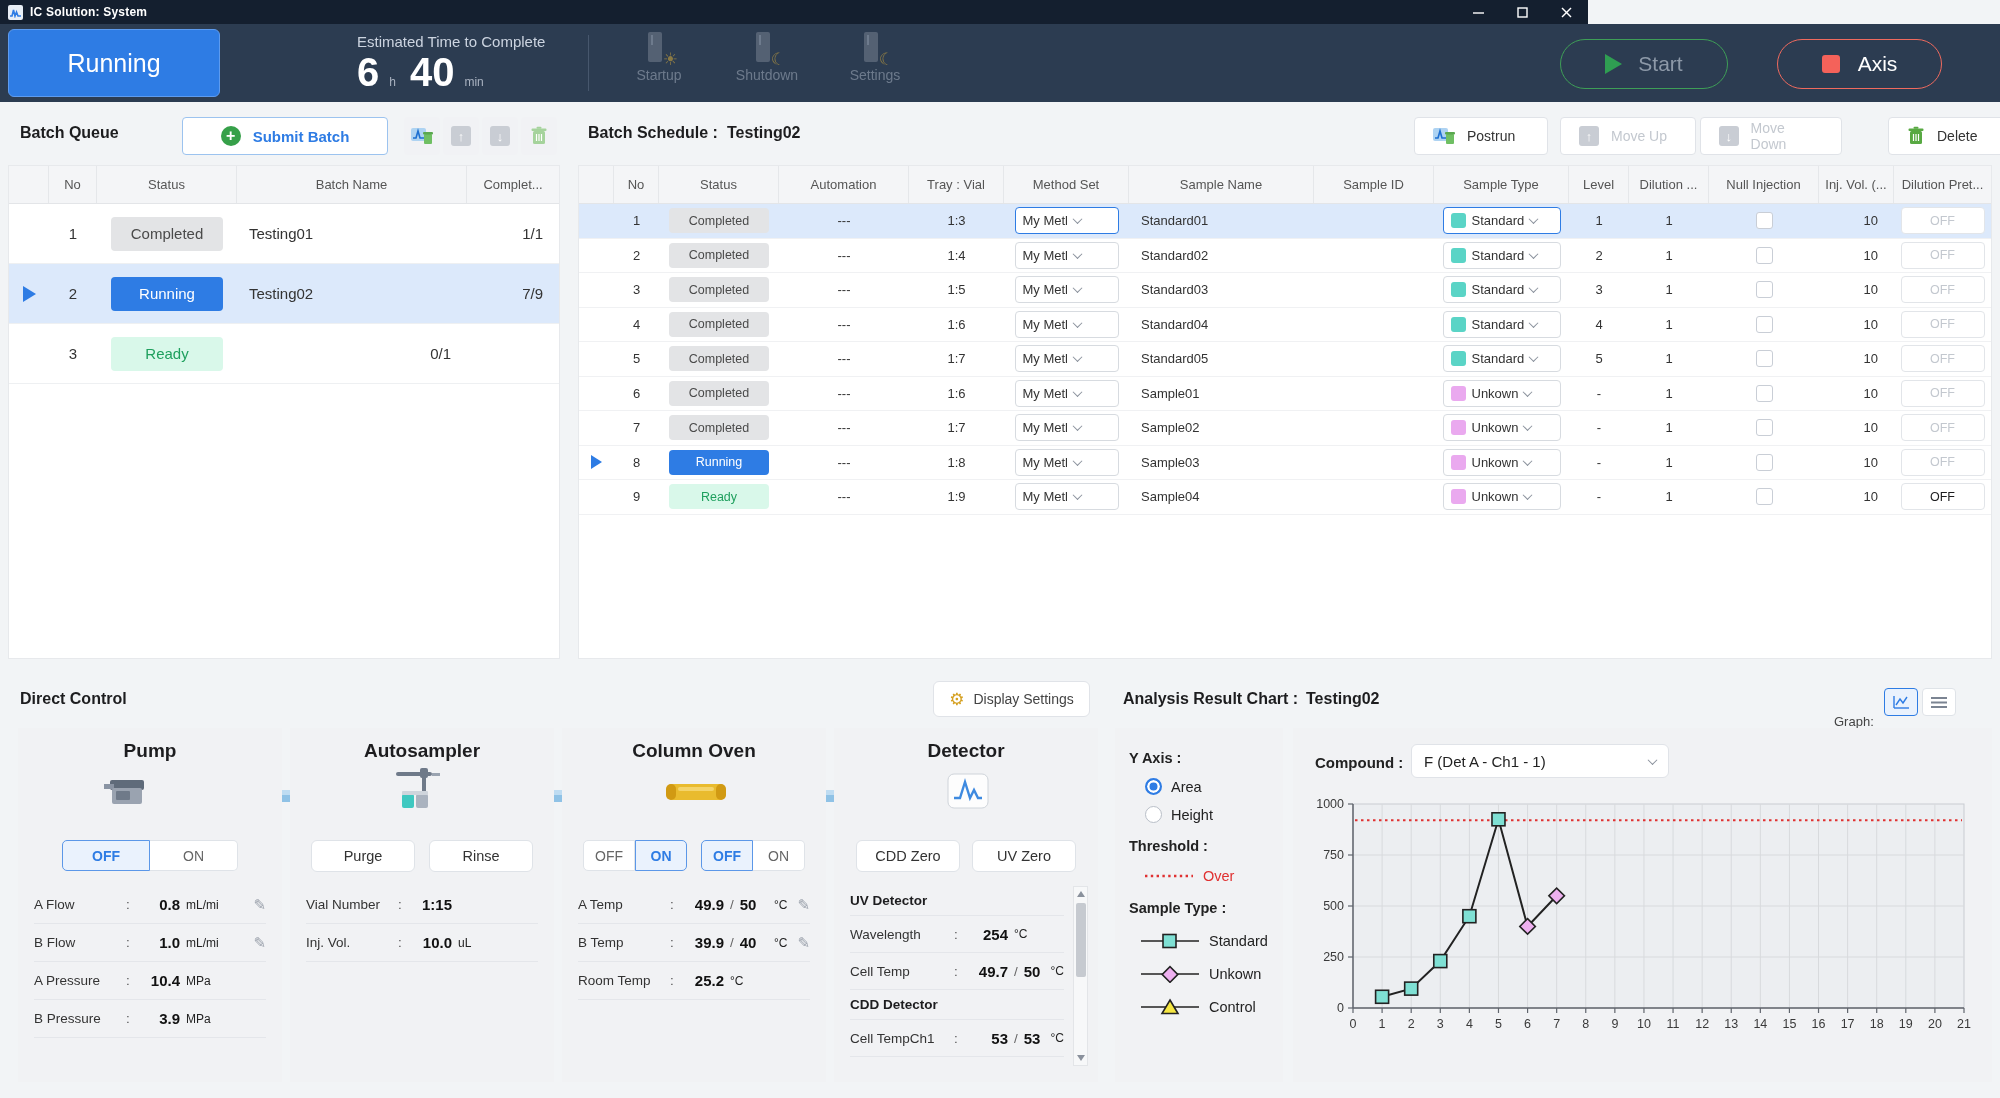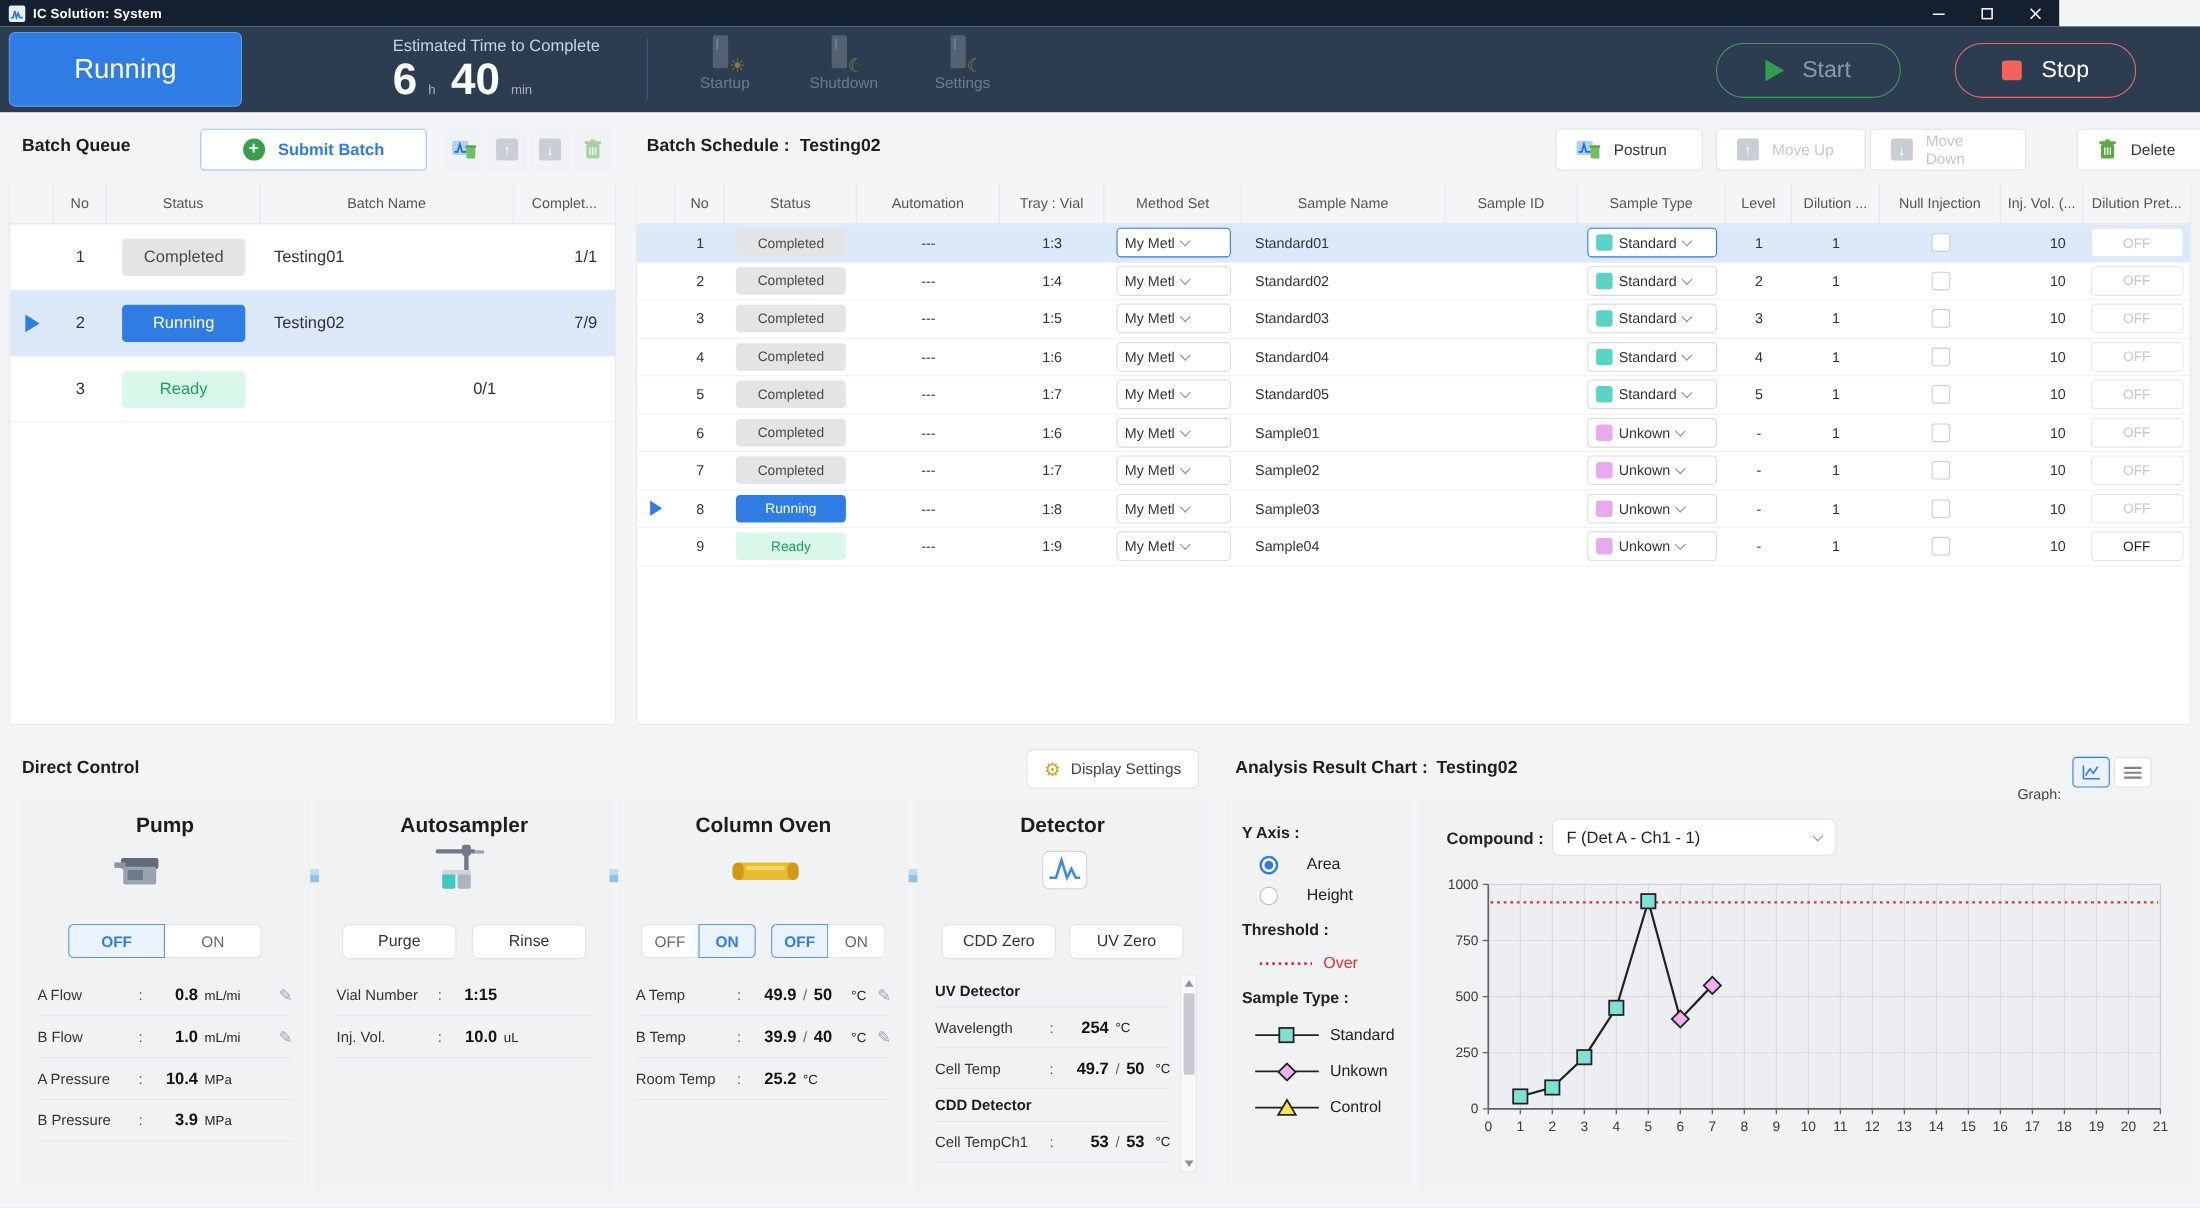--- a/index.html
+++ b/index.html
@@ -1,21 +1,21 @@
 <!DOCTYPE html>
 <html><head>
 <meta charset="utf-8">
 <style>
   html,body{margin:0;padding:0;background:#dfe2e6;font-family:"Liberation Sans",sans-serif;}
   #app{position:relative;width:2000px;height:1098px;background:#f2f4f6;overflow:hidden;}
   [data-interactable]{box-sizing:border-box;}
   .abs{position:absolute;}
 
   
-  .titlebar{position:absolute;left:0;top:0;width:1872px;height:24px;background:#141f2f;display:flex;align-items:center;color:#fff;}
+  .titlebar{position:absolute;left:0;top:0;width:1588px;height:24px;background:#141f2f;display:flex;align-items:center;color:#fff;}
   .app-icon{width:15px;height:15px;margin-left:8px;border-radius:2px;background:#e8eef5;display:flex;align-items:center;justify-content:center;}
   .title-text{font-size:12px;font-weight:bold;margin-left:7px;letter-spacing:.2px;}
   .win-controls{margin-left:auto;display:flex;height:100%;}
   .win-btn{width:44px;height:24px;display:flex;align-items:center;justify-content:center;cursor:default;}
 
   
   .toolbar{position:absolute;left:0;top:24px;width:2000px;height:78px;background:#2c3c51;}
   .running-btn{position:absolute;left:8px;top:5px;width:212px;height:68px;background:#2e7ce4;border-radius:6px;color:#fff;font-size:25px;display:flex;align-items:center;justify-content:center;border:1px solid #5d9bef;}
   .eta{position:absolute;left:357px;top:9px;width:230px;}
   .eta-label{font-size:15px;color:#ccd4e0;}
@@ -110,21 +110,21 @@
   .sb-arrow{position:absolute;left:0;width:100%;height:14px;display:flex;align-items:center;justify-content:center;}
   .tri-up{width:0;height:0;border-bottom:6px solid #8a919c;border-left:4.5px solid transparent;border-right:4.5px solid transparent;}
   .tri-dn{width:0;height:0;border-top:6px solid #8a919c;border-left:4.5px solid transparent;border-right:4.5px solid transparent;}
   .sb-thumb{position:absolute;left:1.5px;top:16px;width:10px;height:74px;background:#c6cad0;border-radius:2px;}
 
   
   .graph-btn{position:absolute;top:688px;width:34px;height:28px;border-radius:4px;display:flex;align-items:center;justify-content:center;background:#fff;border:1px solid #dfe3e8;}
   .graph-btn.selected{background:#eaf2fd;border:1.5px solid #2e7ce4;}
   .an-left{position:absolute;left:1115px;top:728px;width:168px;height:354px;background:#f1f2f4;font-size:14.5px;color:#222;}
   .an-lbl{position:absolute;left:14px;font-weight:bold;color:#222;}
-  .radio-row{position:absolute;left:30px;display:flex;align-items:flex-start;gap:26px;}
+  .radio-row{position:absolute;left:30px;display:flex;align-items:center;gap:9px;}
   .radio{width:17px;height:17px;border-radius:50%;background:#fff;border:1px solid #b9bfc8;}
   .radio.checked{border:2px solid #2e7ce4;background:#2e7ce4;box-shadow:inset 0 0 0 2.5px #fff;}
   .legend-row{position:absolute;left:26px;display:flex;align-items:center;gap:10px;font-size:14.5px;}
   .an-chart{position:absolute;left:1293px;top:728px;width:699px;height:354px;background:#f1f2f4;}
   .compound-lbl{position:absolute;left:22px;top:26px;font-size:15px;font-weight:bold;color:#222;}
   .compound-dd{position:absolute;left:118px;top:16px;width:258px;height:34px;background:#fff;border:1px solid #e0e3e8;border-radius:6px;display:flex;align-items:center;padding:0 12px;font-size:15px;color:#222;}
   .compound-dd .chev{margin-left:auto;}
   .over-row{position:absolute;left:30px;display:flex;align-items:center;gap:10px;color:#e03131;font-size:14.5px;}
 </style>
 </head>
@@ -193,21 +193,21 @@
           </div>
           <span class="lbl" data-interactable="false">Settings</span>
         </div>
       </div>
     <div class="start-btn" data-interactable="true">
       <span class="play-glyph" data-interactable="false"></span>
       <span data-interactable="false">Start</span>
     </div>
     <div class="stop-btn" data-interactable="true">
       <span class="stop-glyph" data-interactable="false"></span>
-      <span data-interactable="false">Stop</span>
+      <span data-interactable="false">Axis</span>
     </div>
   </div>
 
   <div class="sec-title" style="left:20px;top:124px;" data-interactable="false">Batch Queue</div>
   <div id="submit-batch" data-interactable="true">
     <span class="plus-circ" data-interactable="false">+</span>
     <span data-interactable="false">Submit Batch</span>
   </div>
   <div class="bq-iconbtn" style="left:404px;" data-interactable="true">
     <svg width="22" height="20" viewBox="0 0 22 20" data-interactable="false">

